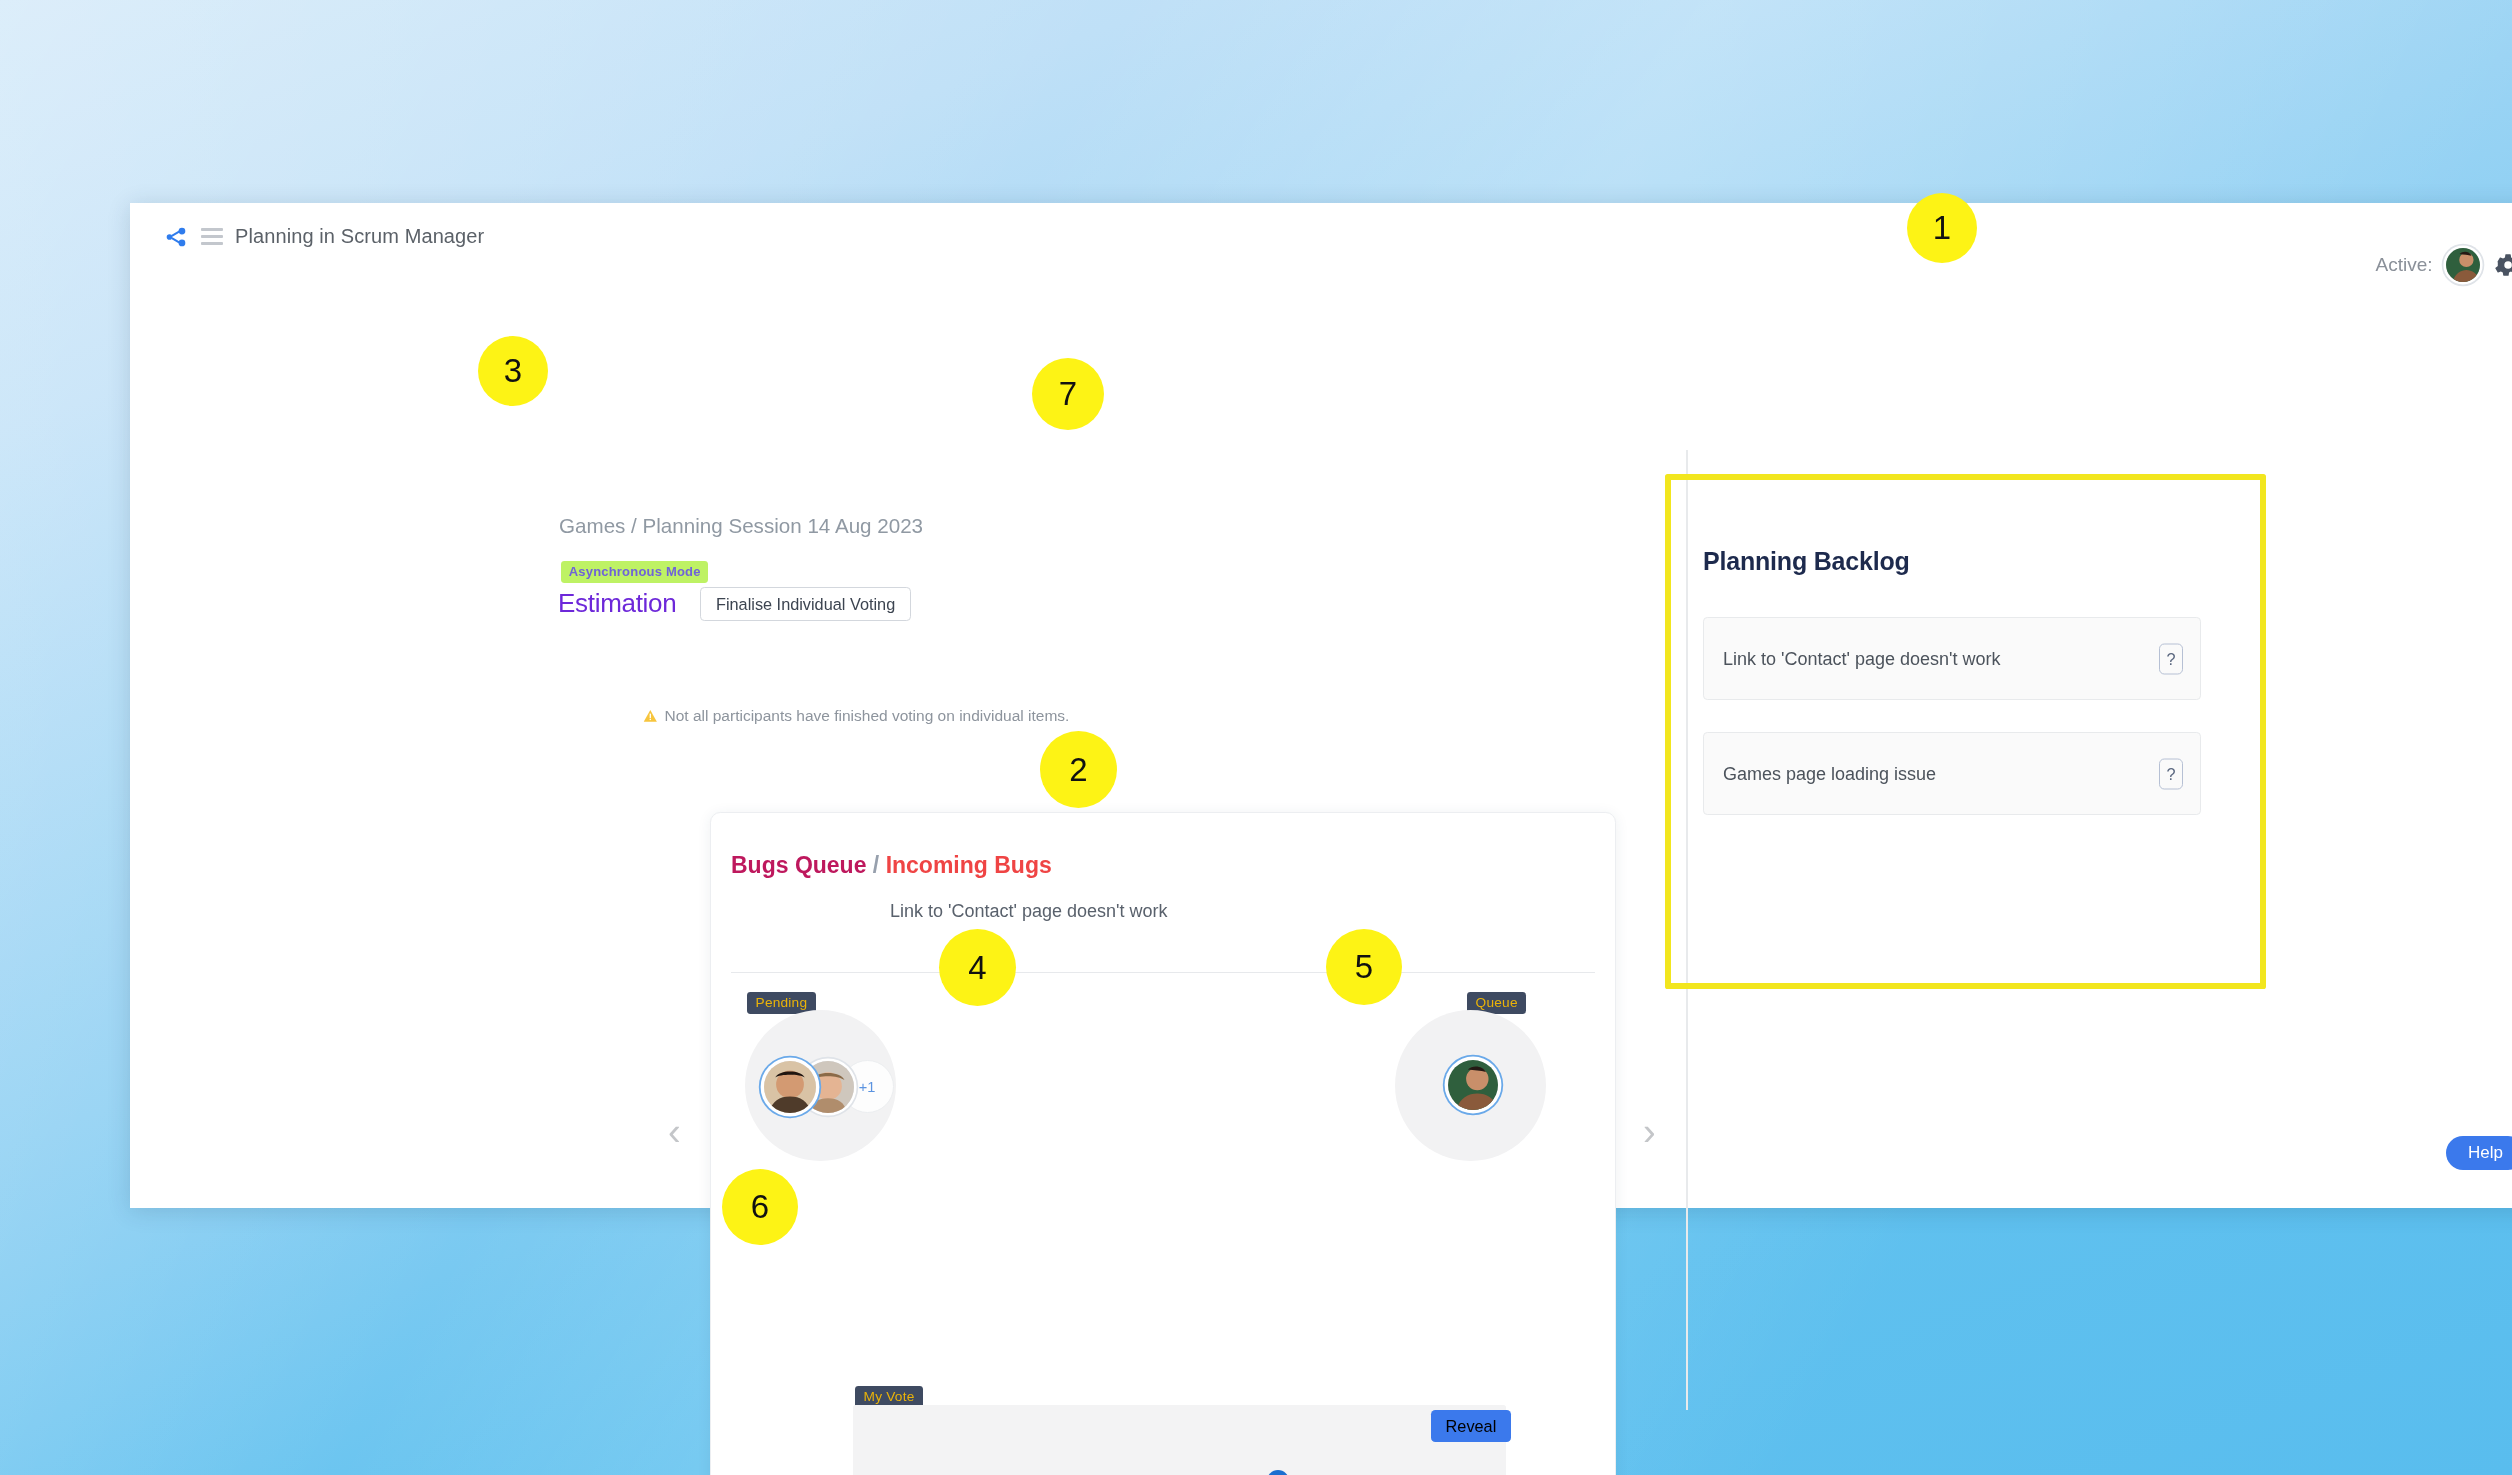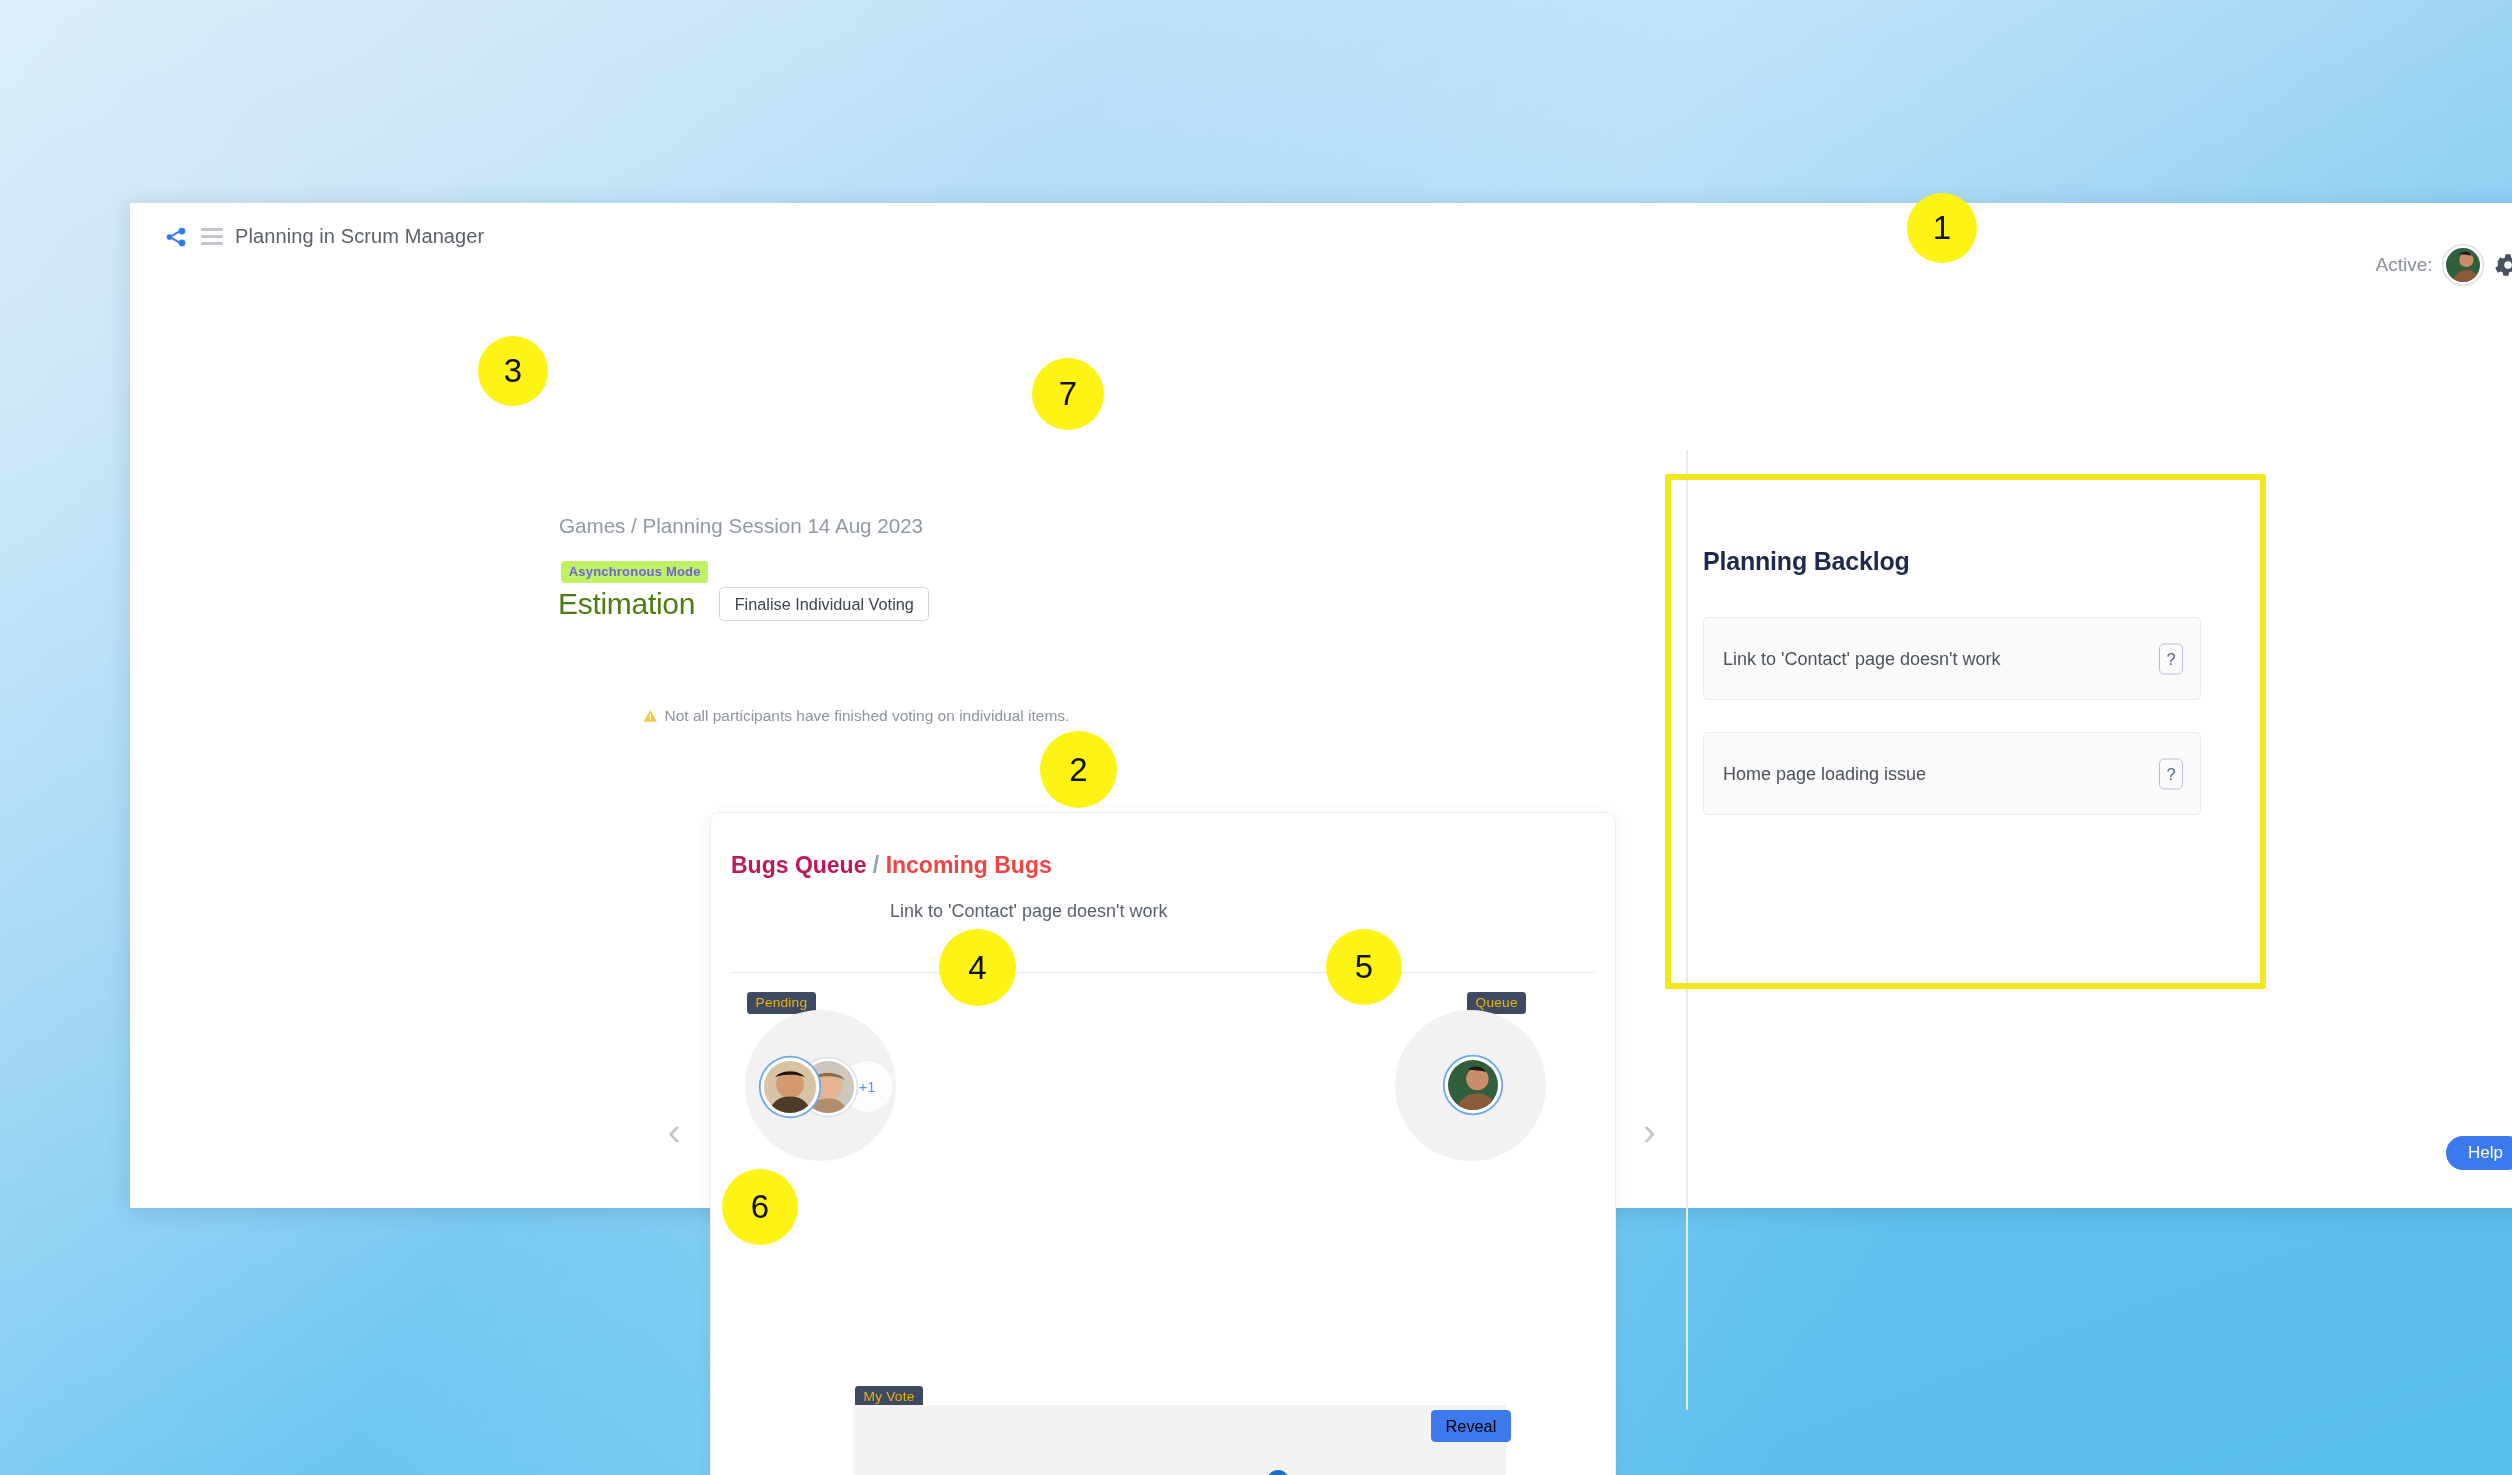--- a/index.html
+++ b/index.html
@@ -65,21 +65,21 @@
     position: absolute; left: 431px; top: 281px;
     background: #bef264; color: #6f63d8;
     font-size: 13px; font-weight: 600;
     padding: 3.4px 7.7px; border-radius: 3.4px; letter-spacing: 0.2px;
   }
   #estimation-row {
     position: absolute; left: 428px; top: 307px;
     display: flex; align-items: center; gap: 24px;
   }
   #estimation-title {
-    font-size: 30px; font-weight: 400; color: #4d7c0f; letter-spacing: -0.3px;
+    font-size: 26px; font-weight: 400; color: #6d28d9; letter-spacing: -0.3px;
   }
   #finalise-btn {
     background: #ffffff; border: 0.9px solid #d3d7dd; border-radius: 4.3px;
     color: #3c4450; font-size: 16.3px; padding: 7.7px 14.6px;
     font-family: "Liberation Sans", sans-serif; cursor: pointer;
     white-space: nowrap; line-height: 1;
   }
   #warn-row {
     position: absolute; left: 513px; top: 427px;
     display: flex; align-items: center; gap: 6.9px;
@@ -333,21 +333,21 @@
 
   <div id="right-panel">
     <h2 id="backlog-title">Planning Backlog</h2>
 
     <div class="backlog-item" style="top:167px;">
       <span class="bi-label">Link to 'Contact' page doesn't work</span>
       <span class="bi-badge">?</span>
     </div>
 
     <div class="backlog-item" style="top:282px;">
-      <span class="bi-label">Home page loading issue</span>
+      <span class="bi-label">Games page loading issue</span>
       <span class="bi-badge">?</span>
     </div>
   </div>
 
   <button id="help-btn">Help</button>
 
   <div id="annot-box"></div>
 
   <span class="marker" style="left:1777px; top:-10.3px; width:70px; height:70px;">1</span>
   <span class="marker" style="left:910px; top:528px; width:77px; height:77px;">2</span>

